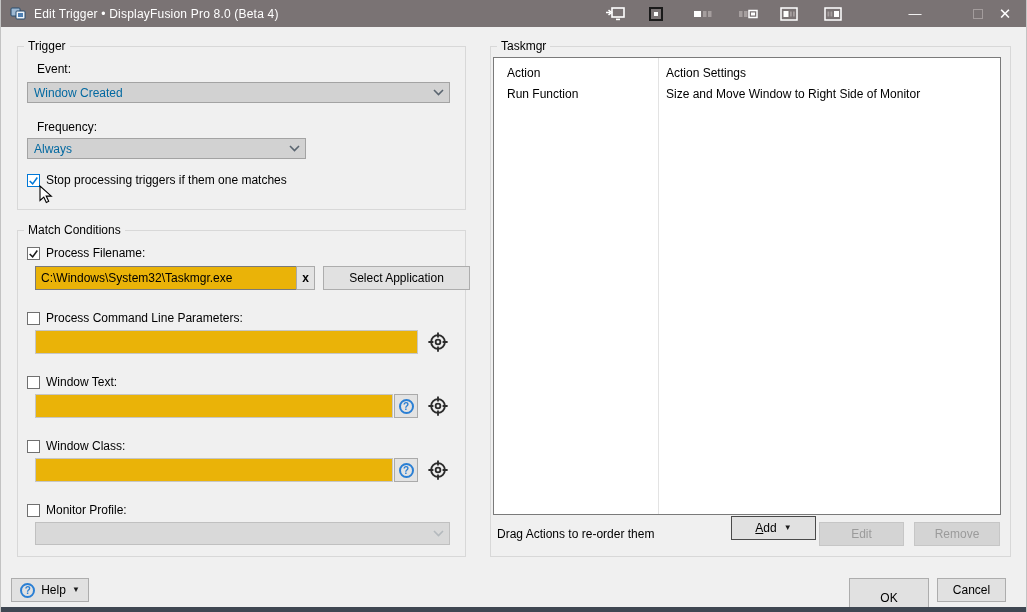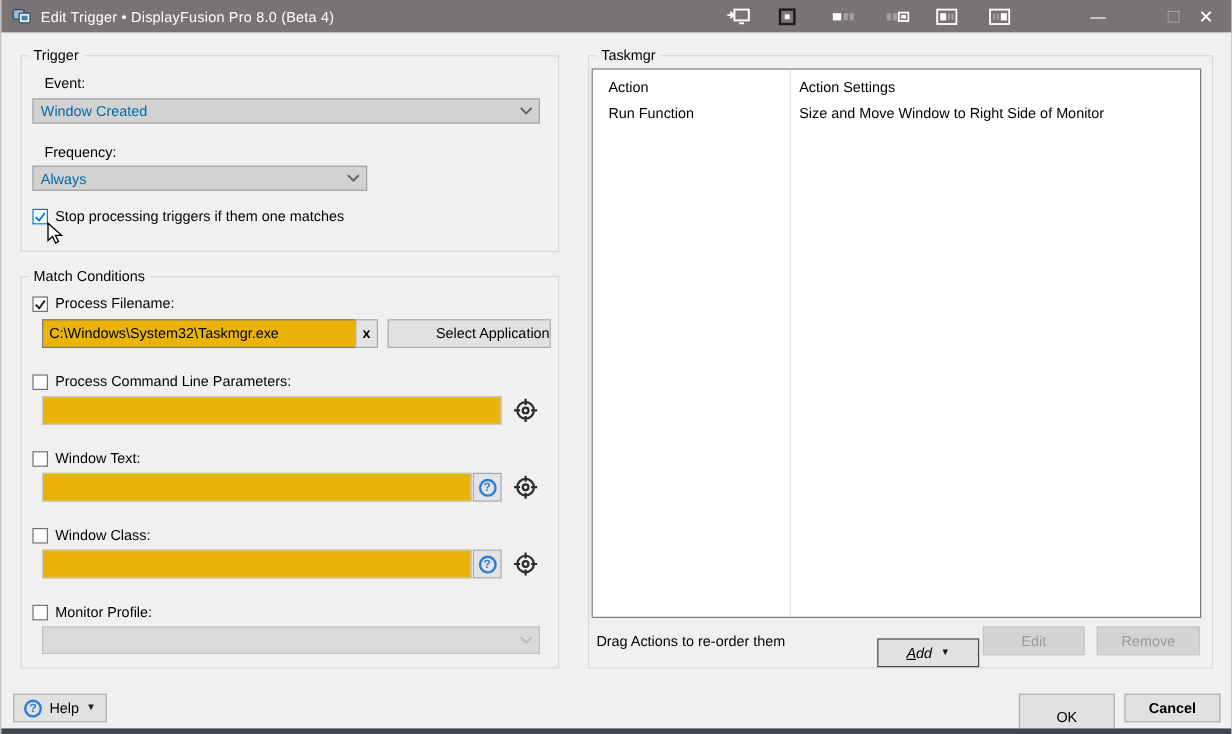--- a/index.html
+++ b/index.html
@@ -169,21 +169,21 @@
       <svg width="11" height="11" viewBox="0 0 13 13">
           <polyline points="2,7 5.5,10.5 11,3" fill="none" stroke="#1a1a1a" stroke-width="1.8"></polyline>
         </svg>
     </span>
     <span>Process Filename:</span>
   </div>
   <input class="txt strong" style="left: 34px; top: 266px; width: 262px;" value="C:\Windows\System32\Taskmgr.exe">
   <span class="sqbtn" style="left:295px; top:266px; width:19px; height:24px; font-weight:bold;">
       <span>x</span>
     </span>
-  <div class="btn" style="left:322px; top:266px; width:136px; height:24px;justify-content:flex-end;">
+  <div class="btn" style="left:322px; top:266px; width:147px; height:24px;">
     <span>Select Application</span>
   </div>
 
   <div class="cbrow" style="left:26px; top:311px;">
     <span class="cb"></span>
     <span>Process Command Line Parameters:</span>
   </div>
   <input class="txt" style="left: 34px; top: 330px; width: 383px;">
   <svg class="abs" style="left:426px; top:331px;" width="22" height="22" viewBox="0 0 24 24">
     <g stroke="#2b2b2b" stroke-width="2" fill="none">
@@ -246,37 +246,37 @@
     <div class="lrow" style="top:8px;">
       <span class="lcell1">Action</span>
       <span class="lcell2">Action Settings</span>
     </div>
     <div class="lrow" style="top:29px;">
       <span class="lcell1">Run Function</span>
       <span class="lcell2">Size and Move Window to Right Side of Monitor</span>
     </div>
   </div>
   <span class="abs" style="left:496px; top:527px;">Drag Actions to re-order them</span>
-  <div class="btn default" style="left:730px; top:532px; width:85px; height:24px;font-style:italic;">
+  <div class="btn default" style="left:730px; top:516px; width:85px; height:24px;">
     <span><span class="accel">A</span><span>dd</span></span>
     <span class="drop-tri">▼</span>
   </div>
   <div class="btn disabled" style="left:818px; top:522px; width:85px; height:24px;">
     <span>Edit</span>
   </div>
   <div class="btn disabled" style="left:913px; top:522px; width:86px; height:24px;">
     <span>Remove</span>
   </div>
 
   <div class="btn" style="left:10px; top:578px; width:78px; height:24px; gap:6px;">
     <span class="qcircle">?</span>
     <span>Help</span>
     <span class="drop-tri">▼</span>
   </div>
   <div class="btn" style="left:848px; top:578px; width:80px; height:40px;">
     <span>OK</span>
   </div>
-  <div class="btn" style="left:936px; top:578px; width:80px; height:24px;font-weight:bold;">
+  <div class="btn" style="left:936px; top:578px; width:69px; height:24px;">
     <span>Cancel</span>
   </div>
 
   <div class="bottomstrip"></div>
 </div>
 
 </body></html>

